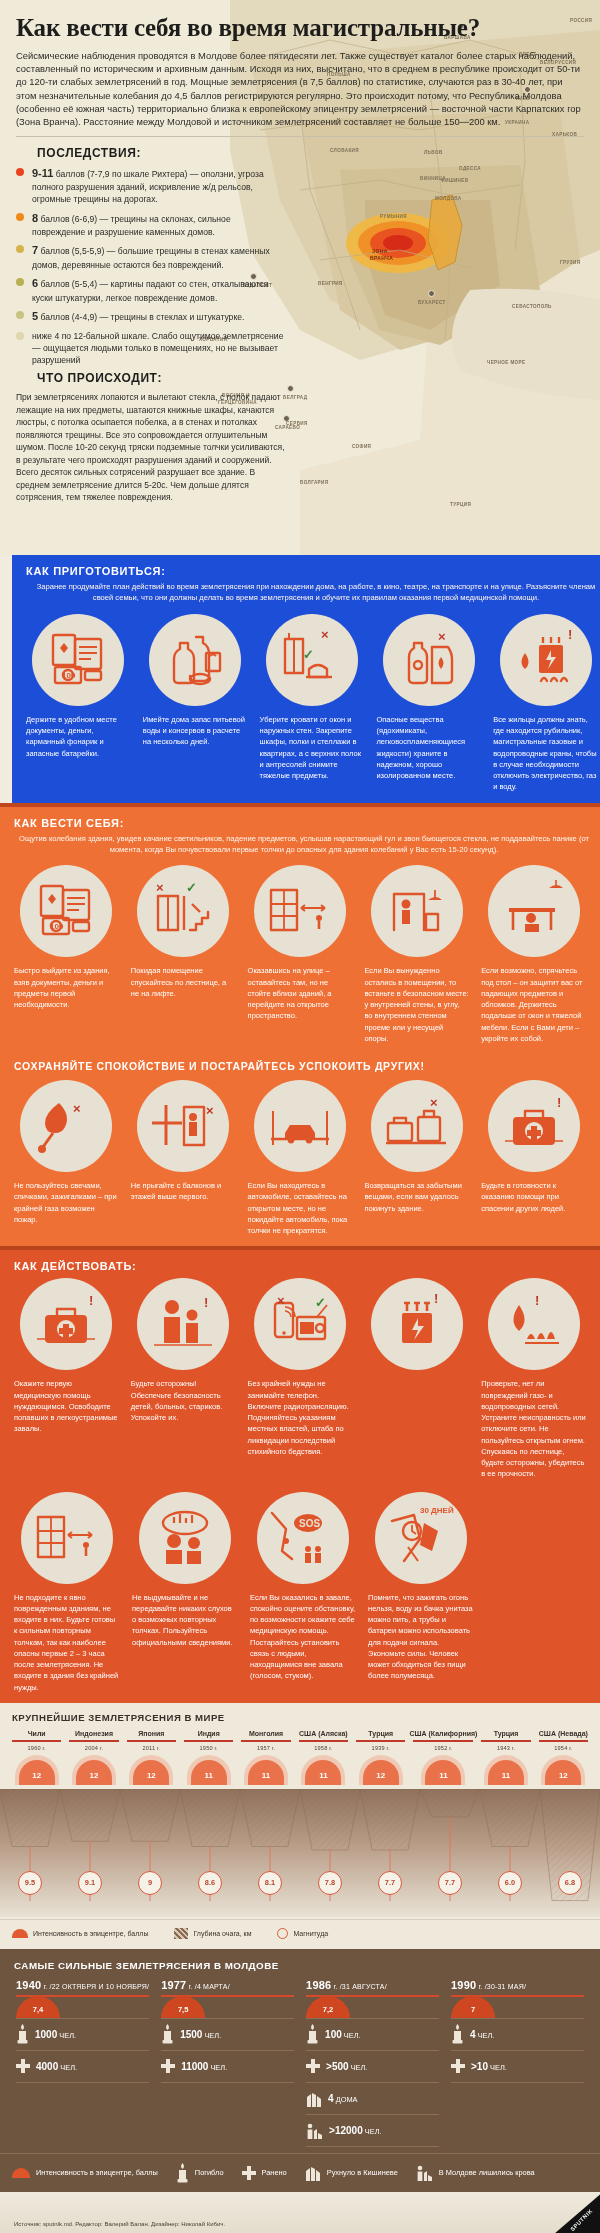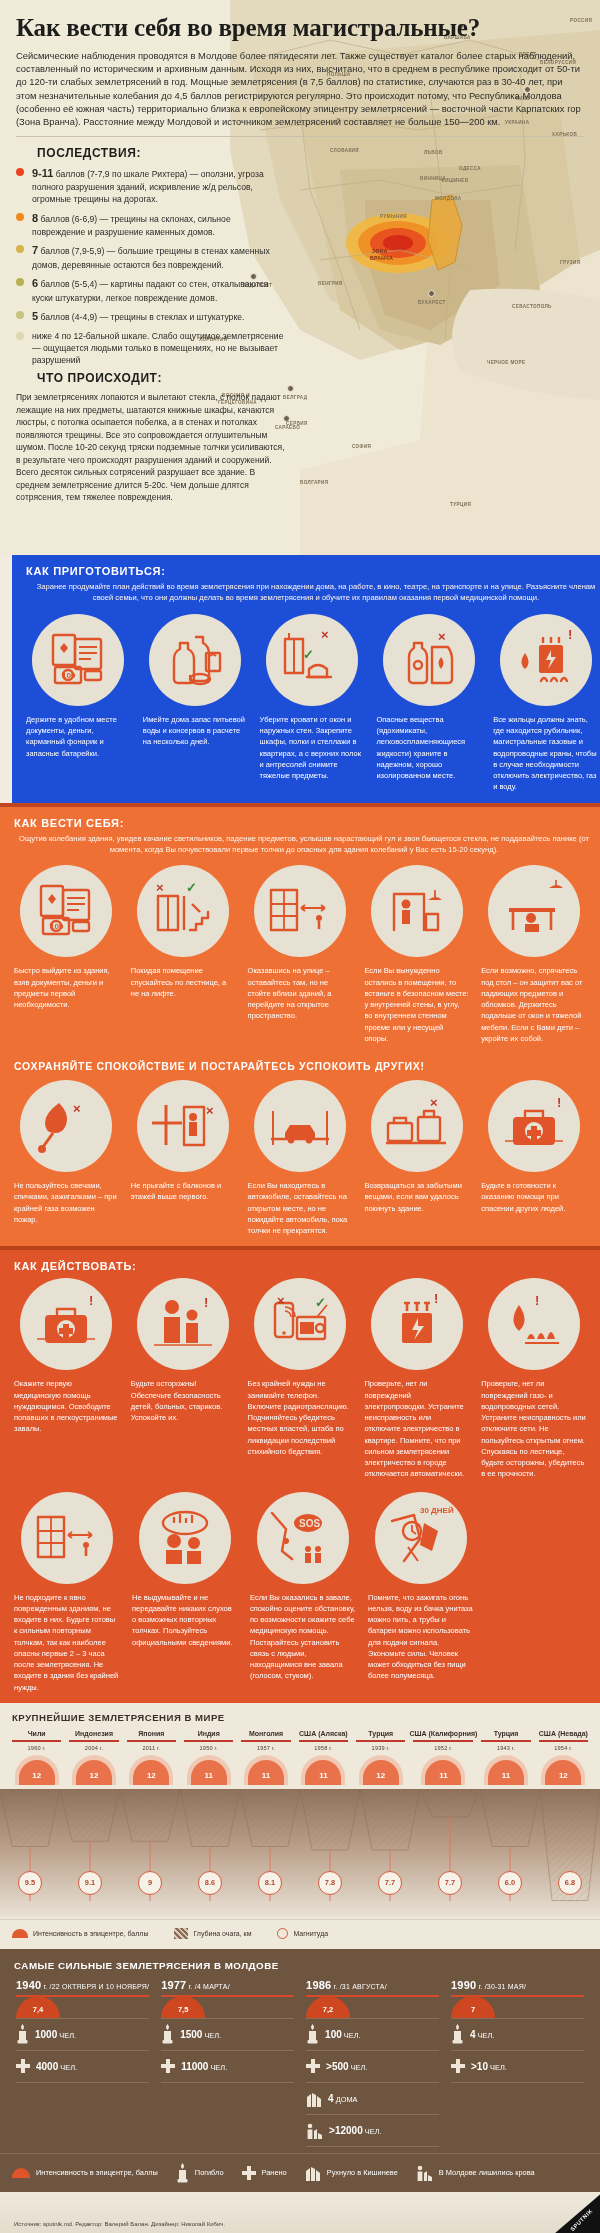--- a/index.html
+++ b/index.html
@@ -226,21 +226,21 @@
 
     <div class="intro-inner">
       <h1 class="title">Как вести себя во время магистральные?</h1>
       <div class="lead">Сейсмические наблюдения проводятся в Молдове более пятидесяти лет. Также существует каталог более старых наблюдений, составленный по историческим и архивным данным. Исходя из них, высчитано, что в среднем в республике происходит от 50-ти до 120-ти слабых землетрясений в год. Мощные землетрясения (в 7,5 баллов) по статистике, случаются раз в 30-40 лет, при этом незначительные колебания до 4,5 баллов регистрируются регулярно. Это происходит потому, что Республика Молдова (особенно её южная часть) территориально близка к европейскому эпицентру землетрясений — восточной части Карпатских гор (Зона Вранча). Расстояние между Молдовой и источником землетрясений составляет не больше 150—200 км.</div>
       <div class="rule"></div>
 
       <div class="sec-head">ПОСЛЕДСТВИЯ:</div>
       <ul class="cons" id="cons-list">
           <li><span class="dot" style="background:#e8441f"></span><b>9-11</b><span> баллов (7-7,9 по шкале Рихтера) — оползни, угроза полного разрушения зданий, искривление ж/д рельсов, огромные трещины на дорогах.</span></li>
           <li><span class="dot" style="background:#ef8a1a"></span><b>8</b><span> баллов (6-6,9) — трещины на склонах, сильное повреждение и разрушение каменных домов.</span></li>
-          <li><span class="dot" style="background:#d6b34a"></span><b>7</b><span> баллов (7,9-5,9) — большие трещины в стенах каменных домов, деревянные остаются без повреждений.</span></li>
+          <li><span class="dot" style="background:#d6b34a"></span><b>7</b><span> баллов (5,5-5,9) — большие трещины в стенах каменных домов, деревянные остаются без повреждений.</span></li>
           <li><span class="dot" style="background:#b7b052"></span><b>6</b><span> баллов (5-5,4) — картины падают со стен, откалываются куски штукатурки, легкое повреждение домов.</span></li>
           <li><span class="dot" style="background:#c9c381"></span><b>5</b><span> баллов (4-4,9) — трещины в стеклах и штукатурке.</span></li>
           <li><span class="dot" style="background:#ded6ad"></span><span>ниже 4 по 12-бальной шкале. Слабо ощутимое землетрясение — ощущается людьми только в помещениях, но не вызывает разрушений</span></li>
         </ul>
 
       <div class="happens">
         <div class="sec-head">ЧТО ПРОИСХОДИТ:</div>
         <p>При землетрясениях лопаются и вылетают стекла, с полок падают лежащие на них предметы, шатаются книжные шкафы, качаются люстры, с потолка осыпается побелка, а в стенах и потолках появляются трещины. Все это сопровождается оглушительным шумом. После 10-20 секунд тряски подземные толчки усиливаются, в результате чего происходят разрушения зданий и сооружений. Всего десяток сильных сотрясений разрушает все здание. В среднем землетрясение длится 5-20с. Чем дольше длятся сотрясения, тем тяжелее повреждения.</p>
       </div>
     </div>
@@ -495,33 +495,32 @@
               <circle cx="21" cy="46" r="1.8" fill="#e0542a"></circle>
               <path d="M22,24 a6,6 0 0 1 6,6 M22,20 a10,10 0 0 1 10,10" stroke="#e0542a" stroke-width="1.6" fill="none"></path>
               <rect x="34" y="30" width="28" height="22" rx="2" fill="none" stroke="#e0542a" stroke-width="2.4" stroke-linejoin="round" stroke-linecap="round"></rect>
               <path d="M37,35h14v12h-14z" fill="#e0542a"></path>
               <circle cx="57" cy="41" r="4" fill="none" stroke="#e0542a" stroke-width="2.4" stroke-linejoin="round" stroke-linecap="round"></circle>
               <path d="M54,30 l10,-12" stroke="#e0542a" stroke-width="1.8"></path>
               <text x="14" y="18" font-family="Liberation Sans, sans-serif" font-size="13" font-weight="700" fill="#c0392b">×</text>
               <text x="52" y="20" font-family="Liberation Sans, sans-serif" font-size="13" font-weight="700" fill="#3e8a3a">✓</text>
             </svg>
           </div>
-          <div class="cap">Без крайней нужды не занимайте телефон. Включите радиотрансляцию. Подчиняйтесь убедитесь местных властей, штаба по ликвидации последствий стихийного бедствия.</div>
+          <div class="cap">Без крайней нужды не занимайте телефон. Включите радиотрансляцию. Подчиняйтесь указаниям местных властей, штаба по ликвидации последствий стихийного бедствия.</div>
         </div>
         <div class="tile">
           <div class="circle">
             <svg width="74" height="74" viewBox="0 0 74 74">
               <rect x="22" y="26" width="30" height="30" rx="2" fill="#e0542a"></rect>
               <path d="M38,31 l-6,12h6l-4,10 10,-14h-6z" fill="#e6e1d3"></path>
               <path d="M27,16v8M37,16v8M47,16v8" stroke="#e0542a" stroke-width="2.6"></path>
               <path d="M24,16h6M34,16h6M44,16h6" stroke="#e0542a" stroke-width="2.6"></path>
               <text x="54" y="16" font-family="Liberation Sans, sans-serif" font-size="13" font-weight="700" fill="#c0392b">!</text>
             </svg>
           </div>
-          <div class="cap">Проверьте, нет ли повреждений электропроводки. Устраните неисправность или отключите электричество в квартире. Помните, что при сильном землетрясении электричество в городе отключается автоматически.</div>
         </div>
         <div class="tile">
           <div class="circle">
             <svg width="74" height="74" viewBox="0 0 74 74">
               <path d="M22,18 q11,16 0,26 q-11,-10 0,-26" fill="#e0542a"></path>
               <path d="M40,52 q4,-12 8,0 M50,52 q4,-14 8,0 M30,52 q4,-10 8,0" fill="#e0542a"></path>
               <path d="M28,56h34" stroke="#e0542a" stroke-width="2.2"></path>
               <text x="38" y="18" font-family="Liberation Sans, sans-serif" font-size="13" font-weight="700" fill="#c0392b">!</text>
             </svg>
           </div>

